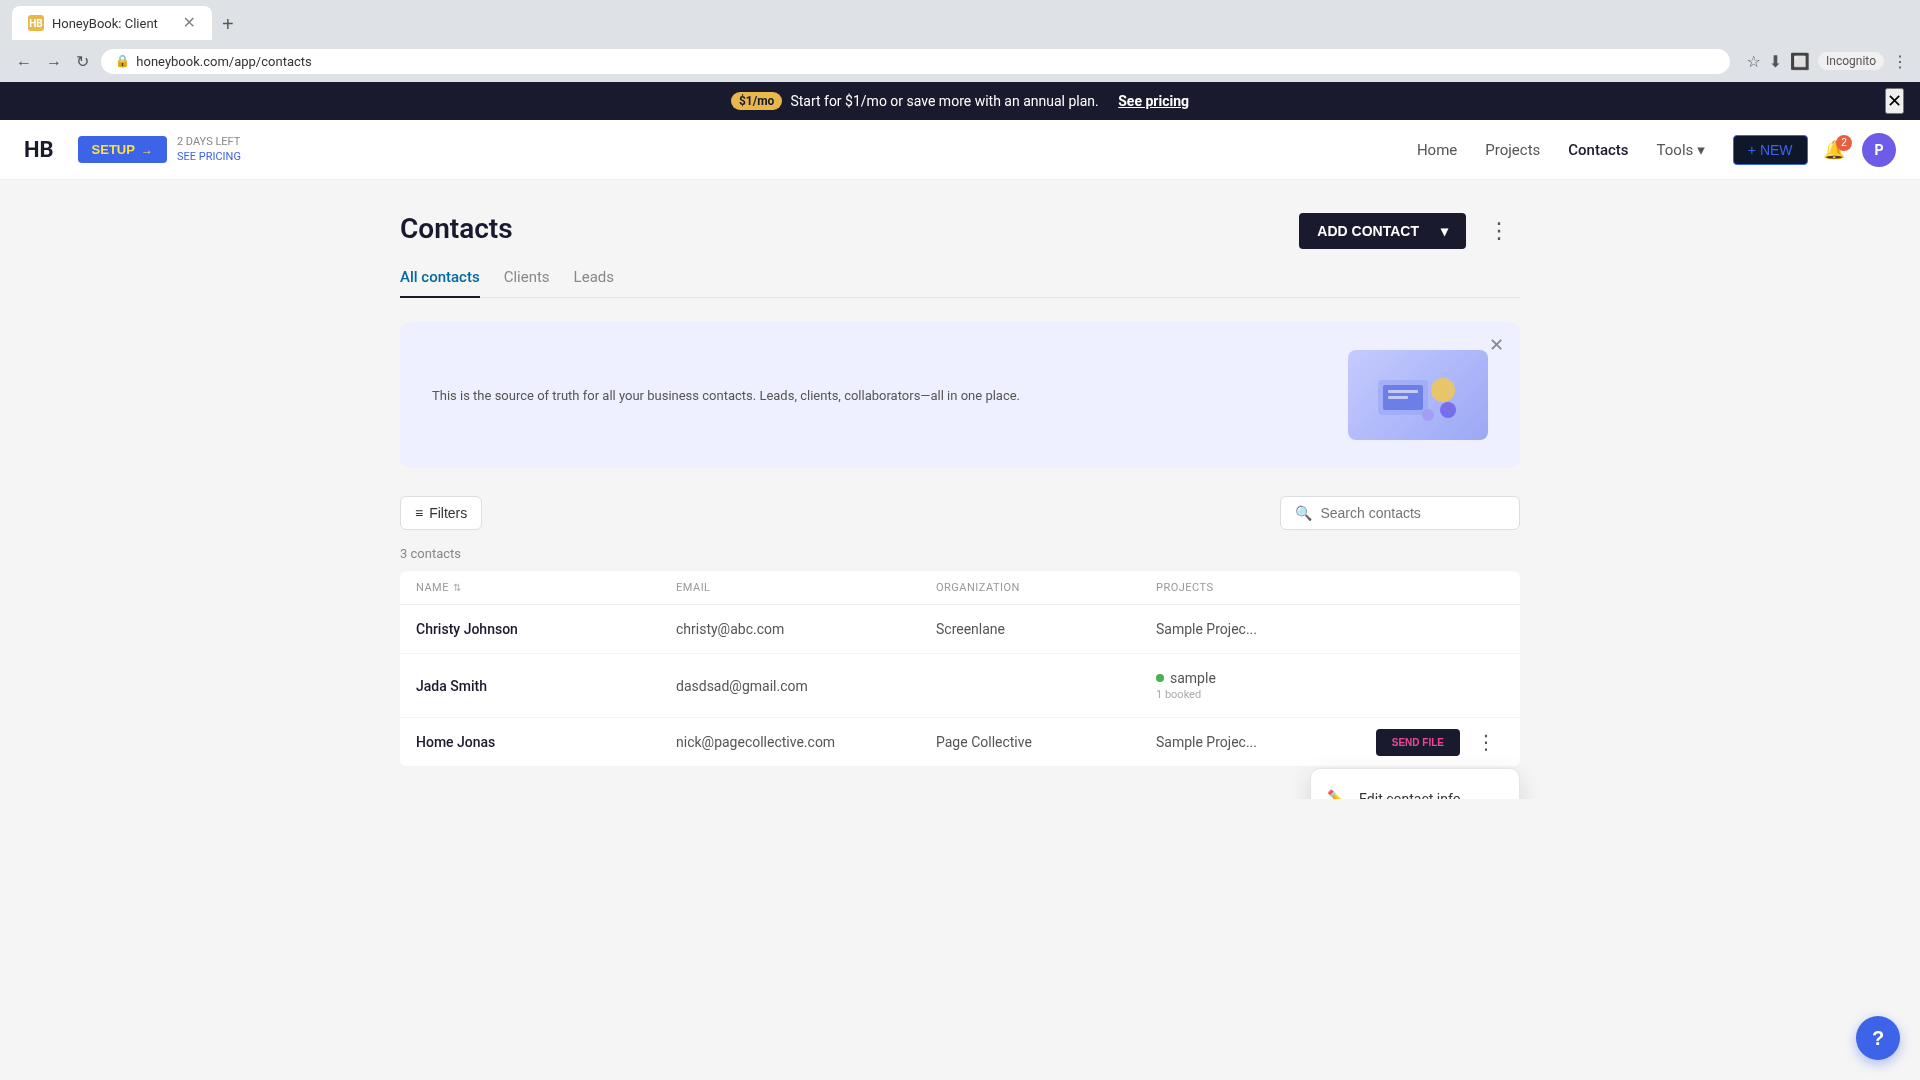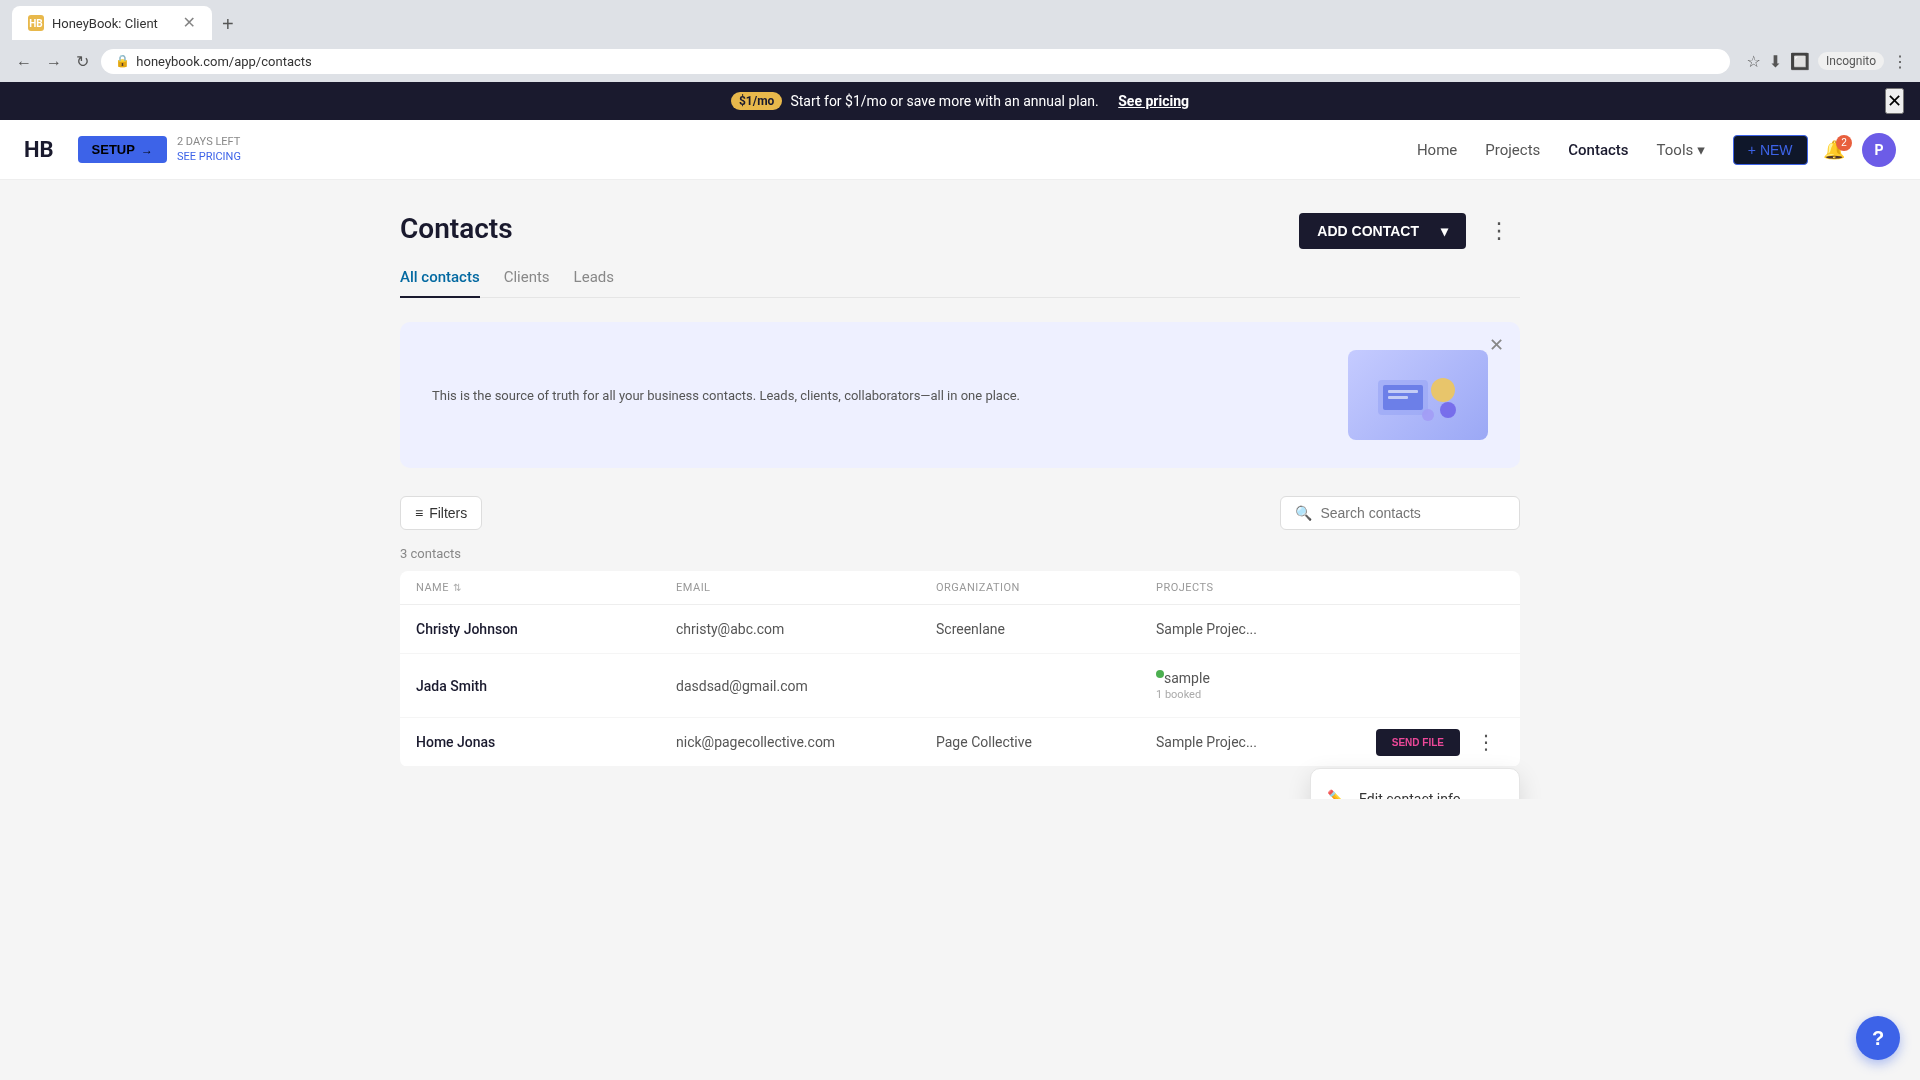--- a/index.html
+++ b/index.html
@@ -22,21 +22,21 @@
 
     
     .promo-banner { background: #1a1a2e; color: #fff; text-align: center; padding: 10px; font-size: 14px; display: flex; align-items: center; justify-content: center; gap: 8px; position: relative; }
     .promo-badge { background: #e8b84b; color: #1a1a2e; font-weight: bold; border-radius: 12px; padding: 2px 8px; font-size: 12px; }
     .promo-link { color: #fff; font-weight: bold; text-decoration: underline; cursor: pointer; }
     .promo-close { position: absolute; right: 16px; cursor: pointer; font-size: 18px; }
 
     
     .app-header { background: #fff; border-bottom: 1px solid #eee; padding: 0 24px; display: flex; align-items: center; height: 60px; }
     .hb-logo { color: #1a1a2e; font-size: 22px; font-weight: bold; margin-right: 24px; }
-    .setup-btn { background: #3d63e8; color: #000000; border: none; border-radius: 4px; padding: 6px 14px; font-size: 13px; font-weight: 600; cursor: pointer; display: flex; align-items: center; gap: 6px; }
+    .setup-btn { background: #3d63e8; color: #fde047; border: none; border-radius: 4px; padding: 6px 14px; font-size: 13px; font-weight: 600; cursor: pointer; display: flex; align-items: center; gap: 6px; }
     .setup-arrow { font-size: 12px; }
     .days-left { margin-left: 10px; font-size: 11px; color: #888; line-height: 1.3; }
     .days-left a { color: #3d63e8; text-decoration: none; font-size: 11px; }
     .header-nav { display: flex; align-items: center; gap: 28px; margin-left: auto; }
     .nav-link { color: #555; text-decoration: none; font-size: 15px; cursor: pointer; }
     .nav-link.active { color: #1a1a2e; font-weight: 500; }
     .nav-link-tools { display: flex; align-items: center; gap: 4px; }
     .header-actions { display: flex; align-items: center; gap: 16px; margin-left: 28px; }
     .new-btn { background: #0f172a; border: 1.5px solid #3d63e8; color: #3d63e8; border-radius: 4px; padding: 6px 14px; font-size: 14px; font-weight: 500; cursor: pointer; display: flex; align-items: center; gap: 4px; }
     .notif-btn { background: none; border: none; cursor: pointer; position: relative; font-size: 18px; }
@@ -77,21 +77,21 @@
     
     .contacts-table { width: 100%; background: #fff; border-radius: 8px; overflow: visible; }
     .table-header { display: grid; grid-template-columns: 260px 260px 220px 1fr; padding: 10px 16px; border-bottom: 1px solid #eee; }
     .th { font-size: 11px; font-weight: 400; color: #999; text-transform: uppercase; letter-spacing: 0.5px; display: flex; align-items: center; gap: 4px; }
     .table-row { display: grid; grid-template-columns: 260px 260px 220px 1fr; padding: 16px 16px; border-bottom: 1px solid #f5f5f5; align-items: center; position: relative; }
     .cell { font-size: 14px; color: #333; }
     .cell-name { font-weight: 500; color: #1a1a2e; }
     .cell-email { color: #555; }
     .cell-org { color: #555; }
     .cell-projects { color: #555; display: flex; flex-direction: column; gap: 2px; }
-    .project-badge { display: flex; }
+    .project-badge { display: flex; align-items: center; gap: 6px; }
     .project-dot { width: 8px; height: 8px; background: #3d63e8; border-radius: 50%; flex-shrink: 0; }
     .project-sub { font-size: 11px; color: #aaa; }
     .row-actions { display: flex; align-items: center; gap: 8px; justify-content: flex-end; }
     .send-file-btn { background: #1a1a2e; color: #ec4899; border: none; border-radius: 4px; padding: 8px 16px; font-size: 10px; font-weight: 600; cursor: pointer; }
     .row-more-btn { background: none; border: none; cursor: pointer; font-size: 20px; color: #555; padding: 4px 8px; }
 
     
     .context-menu { position: absolute; right: 0; top: 50px; background: #fff; border: 1px solid #e5e5e5; border-radius: 10px; box-shadow: 0 8px 24px rgba(0,0,0,0.12); z-index: 100; width: 210px; padding: 8px 0; }
     .context-menu-item { display: flex; align-items: center; gap: 12px; padding: 12px 16px; cursor: pointer; font-size: 14px; color: #333; }
     .menu-icon { font-size: 16px; color: #555; width: 20px; text-align: center; }

